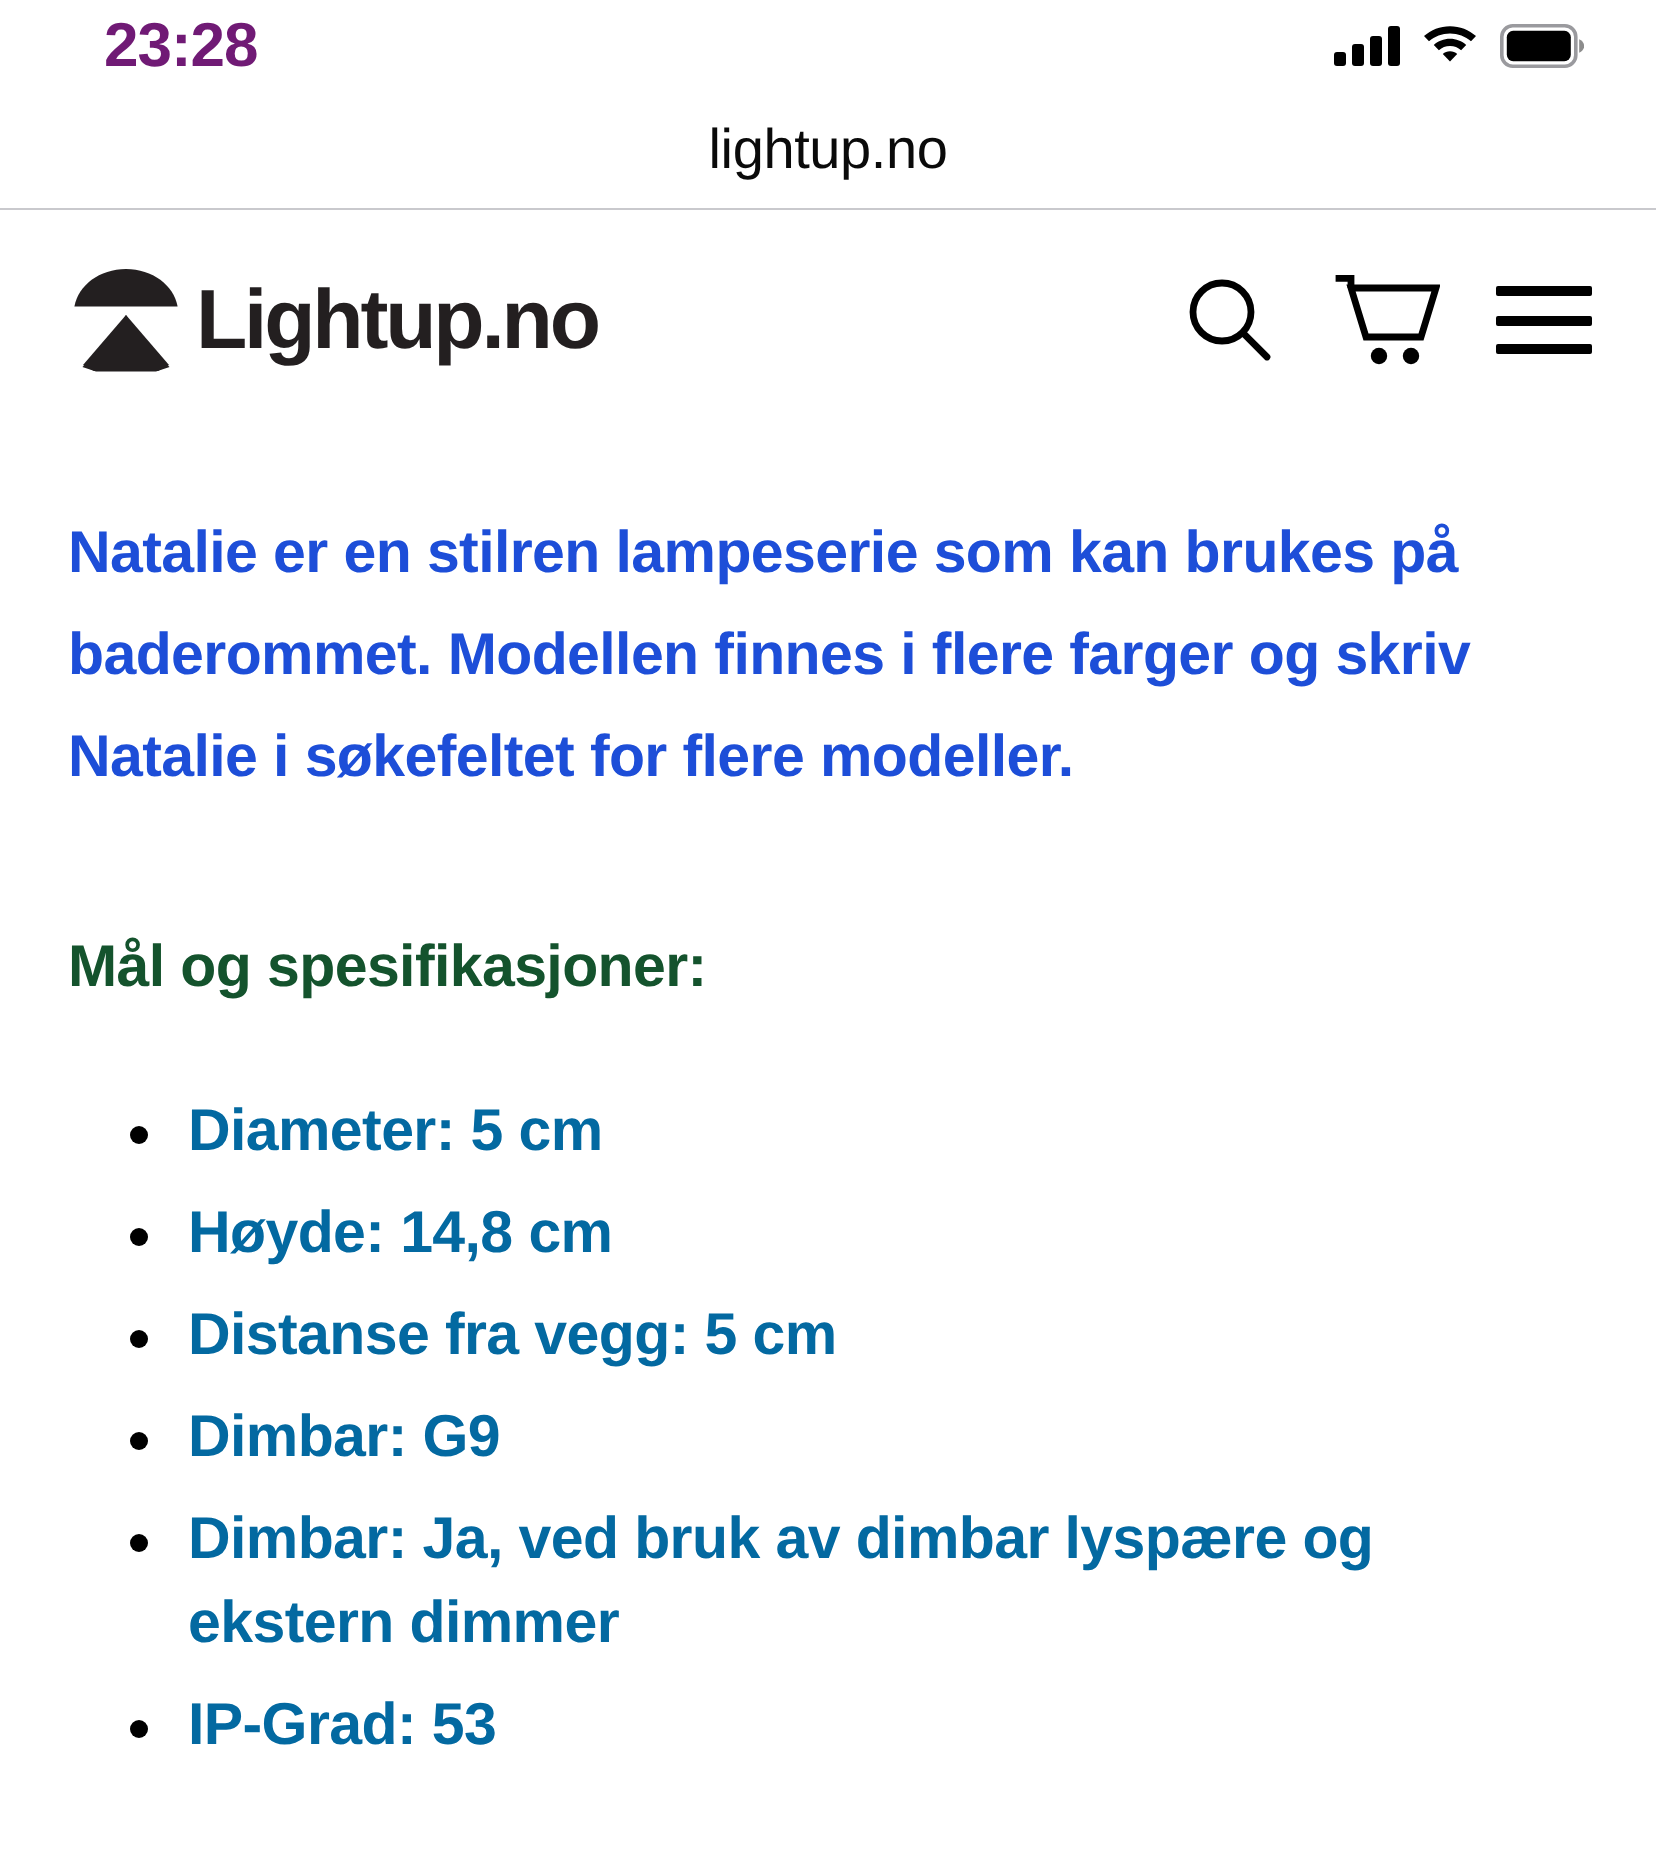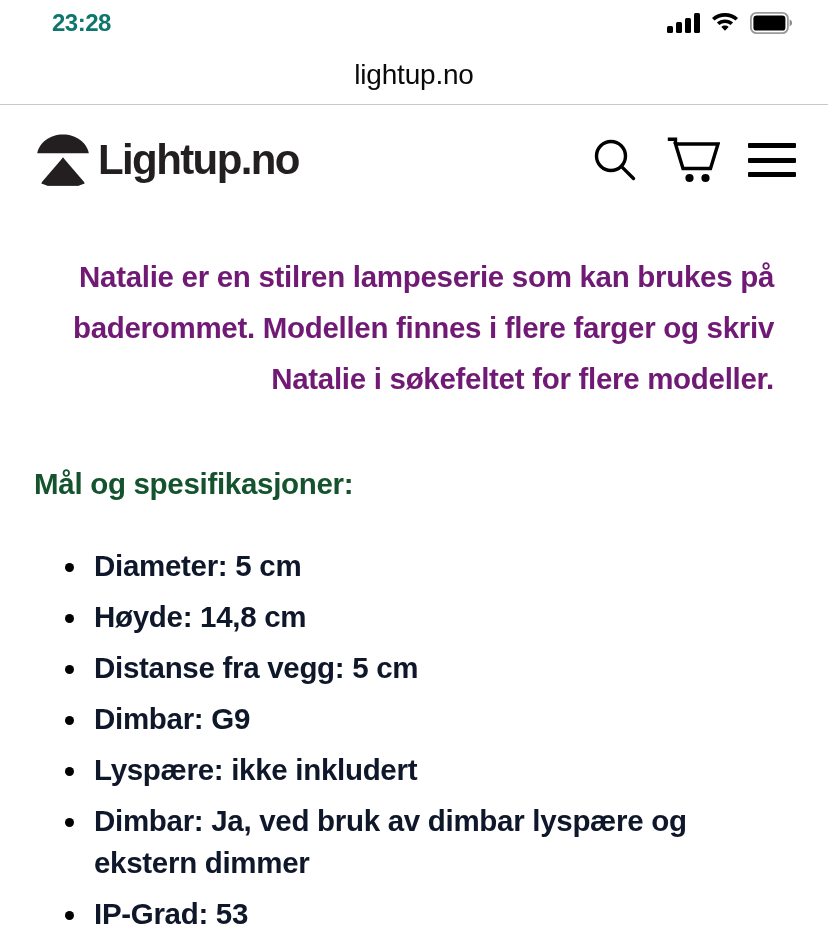--- a/index.html
+++ b/index.html
@@ -20,25 +20,25 @@
   
   .status-bar {
     height: 45px;
     display: flex;
     align-items: center;
     justify-content: space-between;
     padding: 0 36px 0 52px;
     box-sizing: border-box;
   }
   .status-time {
-    font-size: 24px;
+    font-size: 31px;
     font-weight: bold;
     letter-spacing: -0.5px;
     line-height: 1;
-    color: #0f766e;
+    color: #701a75;
   }
   .status-icons {
     display: flex;
     align-items: center;
     gap: 11px;
   }
   .signal-bars {
     display: flex;
     align-items: flex-end;
     gap: 3px;
@@ -131,24 +131,23 @@
   
   .content {
     padding: 36px 34px 0 34px;
     box-sizing: border-box;
   }
   .intro-paragraph {
     font-size: 29.5px;
     font-weight: bold;
     line-height: 51px;
     letter-spacing: -0.3px;
-    color: #701a75;
+    color: #1d4ed8;
     margin: 0;
     max-width: 740px;
-    text-align: right;
   }
   .spec-heading {
     font-size: 29.5px;
     font-weight: bold;
     line-height: 51px;
     letter-spacing: -0.3px;
     color: #14532d;
     margin: 54px 0 0 0;
   }
   .spec-list {
@@ -156,21 +155,21 @@
     margin: 36px 0 0 0;
     padding: 0;
   }
   .spec-list li {
     position: relative;
     padding-left: 60px;
     font-size: 29.5px;
     font-weight: bold;
     line-height: 42px;
     letter-spacing: -0.3px;
-    color: #0f172a;
+    color: #0369a1;
     margin-bottom: 0;
     padding-top: 0;
     padding-bottom: 0;
     margin-top: 0;
   }
   .spec-list li + li {
     margin-top: 9px;
   }
   .spec-list li::before {
     content: "";
@@ -249,20 +248,19 @@
 </div>
 
 <div class="content">
   <p class="intro-paragraph">Natalie er en stilren lampeserie som kan brukes på baderommet. Modellen finnes i flere farger og skriv Natalie i søkefeltet for flere modeller.</p>
   <p class="spec-heading">Mål og spesifikasjoner:</p>
   <ul class="spec-list">
     <li><span>Diameter: 5 cm</span></li>
     <li><span>Høyde: 14,8 cm</span></li>
     <li><span>Distanse fra vegg: 5 cm</span></li>
     <li><span>Dimbar: G9</span></li>
-    <li><span>Lyspære: ikke inkludert</span></li>
     <li>
         <span class="wrap-text">Dimbar: Ja, ved bruk av dimbar lyspære og ekstern dimmer</span>
       </li>
     <li><span>IP-Grad: 53</span></li>
 
   </ul>
 </div>
 
 </body></html>

